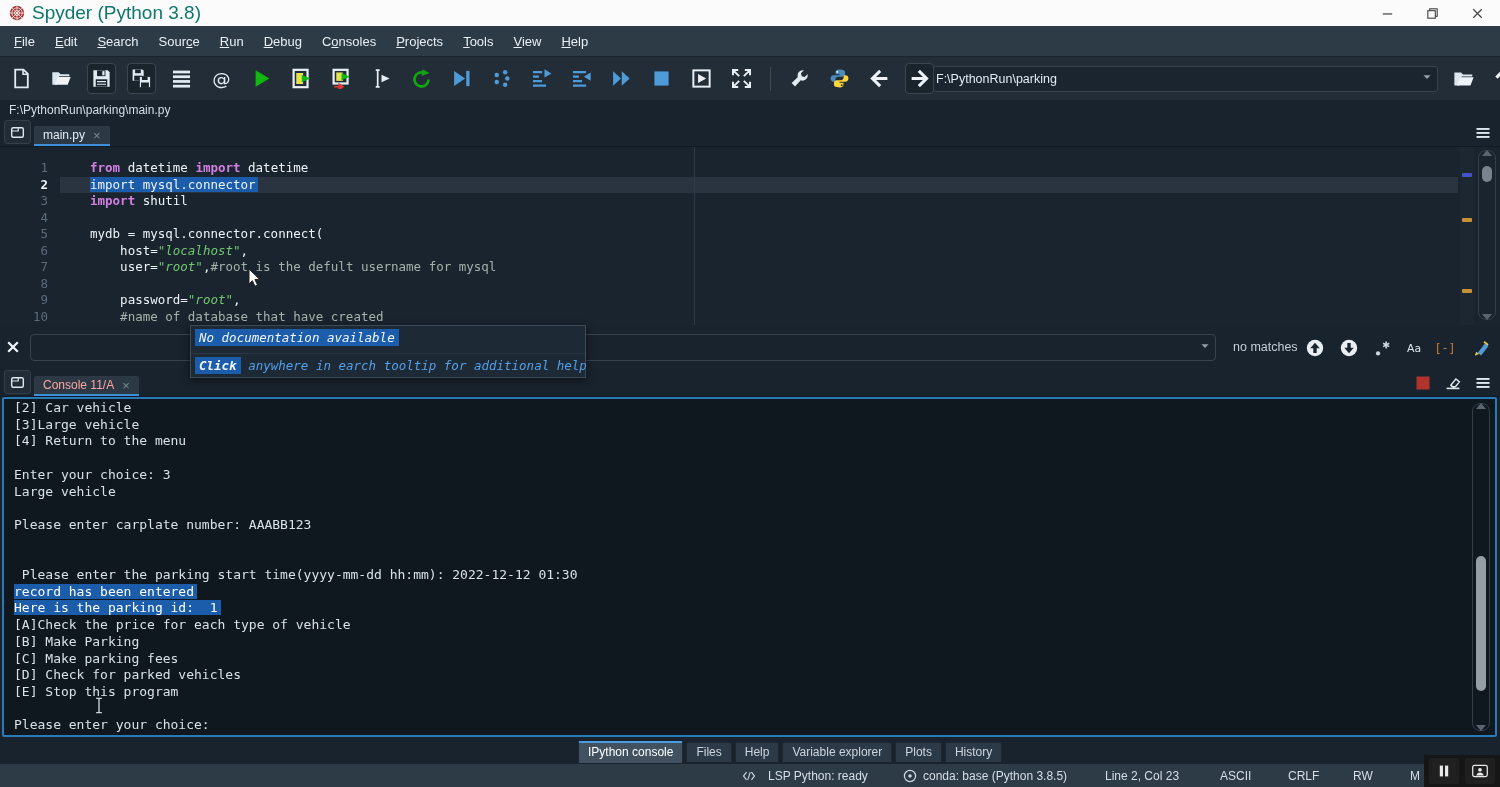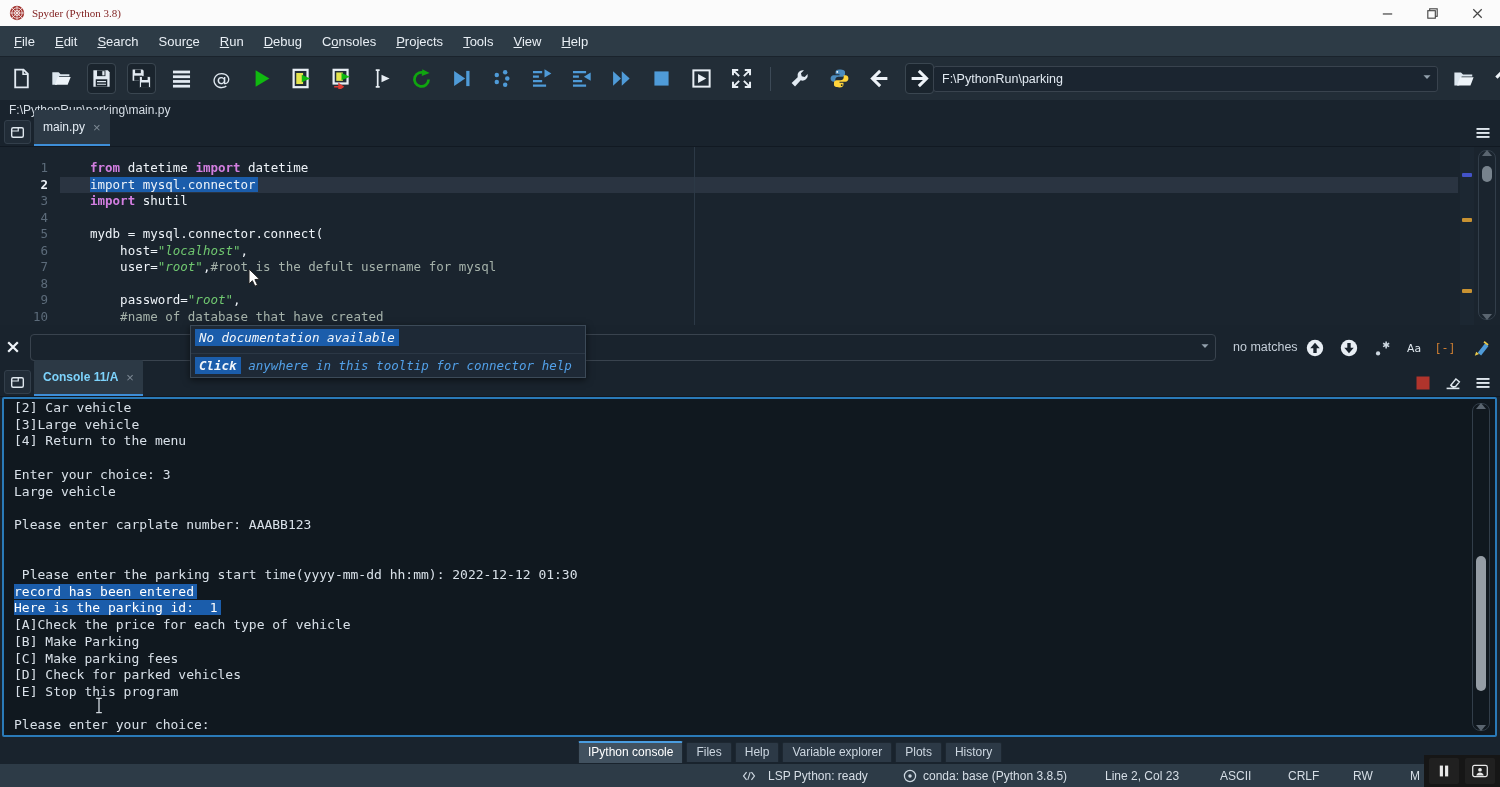--- a/index.html
+++ b/index.html
@@ -2,52 +2,52 @@
 <html><head>
 <meta charset="utf-8">
 <style>
   html,body{margin:0;padding:0;}
   body{width:1500px;height:787px;position:relative;background:#19232d;font-family:"Liberation Sans",sans-serif;overflow:hidden;}
 
   
   .titlebar{position:absolute;left:0;top:0;right:0;height:26px;background:#fbfbfb;display:flex;align-items:center;}
   .titlebar .logo{width:16px;height:16px;margin:0 7px 0 9px;}
   .titlebar .logo svg{width:16px;height:16px;display:block;}
-  .titlebar .title{font-size:11px;color:#7f1d1d;font-family:Liberation Serif, serif;}
+  .titlebar .title{font-size:19px;color:#0f766e;}
   .win-btns{margin-left:auto;display:flex;height:26px;}
   .win-btn{width:45px;height:26px;display:flex;align-items:center;justify-content:center;}
   .win-btn svg{width:15px;height:15px;}
 
   
   .menubar{position:absolute;top:26px;left:0;right:0;height:31px;background:#2d3b46;display:flex;align-items:center;padding-left:4px;border-bottom:1px solid #1a232c;box-sizing:border-box;}
   .menu-item{color:#e8eef4;font-size:13px;padding:5px 10px;}
   .menu-item u{text-decoration:underline;}
 
   
   .toolbar{position:absolute;top:57px;left:0;right:0;height:43px;background:#222d37;display:flex;align-items:center;padding:0 8px;box-sizing:border-box;}
   .tb-row{display:flex;align-items:center;gap:13px;}
   .tb-btn{width:27px;height:29px;display:flex;align-items:center;justify-content:center;border-radius:3px;flex:none;}
   .tb-btn svg{width:21px;height:21px;display:block;}
   .tb-btn.boxed{background:#1a242d;outline:1px solid #3a4650;}
   .tb-sep{width:1px;height:24px;background:#3d4a57;margin:0 2px;flex:none;}
   .wd-group{margin-left:auto;display:flex;align-items:center;gap:12px;}
   .wd-wrap{position:relative;width:505px;height:26px;}
-  .wd-wrap input{width:100%;height:100%;box-sizing:border-box;background:#1b2530;border:1px solid #39434e;border-radius:3px;color:#e2eaf2;font-size:12.5px;padding:0 26px 0 8px;outline:none;font-family:"Liberation Sans",sans-serif;}
+  .wd-wrap input{width:100%;height:100%;box-sizing:border-box;background:#1b2530;border:1px solid #39434e;border-radius:3px;color:#e2eaf2;font-size:12.5px;padding:0 26px 0 2px;outline:none;font-family:"Liberation Sans",sans-serif;}
   .wd-drop{position:absolute;right:2px;top:4px;width:16px;height:16px;}
   .wd-drop svg{width:14px;height:14px;}
   .wd-group .tb-btn svg{width:22px;height:22px;}
 
   
   .editor-path{position:absolute;top:101px;left:9px;height:18px;line-height:18px;color:#d6dee6;font-size:12px;}
   .tabbar{position:absolute;left:0;right:0;height:27px;background:#19232d;border-bottom:1px solid #111922;display:flex;align-items:flex-end;box-sizing:border-box;}
   .browse-tabs{width:25px;height:22px;margin:0 3px 2px 4px;background:#212c37;border:1px solid #333f4b;border-radius:3px;display:flex;align-items:center;justify-content:center;}
   .browse-tabs svg{width:15px;height:15px;}
-  .tab{height:36px;padding:0 9px;background:#2c3945;display:flex;align-items:center;gap:8px;font-size:12px;color:#e4ecf4;border-bottom:2px solid #3e8ed8;box-sizing:border-box;border-radius:2px 2px 0 0;}
+  .tab{height:20px;padding:0 9px;background:#2c3945;display:flex;align-items:center;gap:8px;font-size:12px;color:#e4ecf4;border-bottom:2px solid #3e8ed8;box-sizing:border-box;border-radius:2px 2px 0 0;}
   .tab .close-x{color:#7e8a95;font-size:13px;line-height:1;}
-  .console-tab-label{color:#7dd3fc;font-weight:bold;}
+  .console-tab-label{color:#fca5a5;}
   .tabbar-right{margin-left:auto;display:flex;align-items:center;gap:14px;margin-right:9px;margin-bottom:5px;}
   .tabbar-right .ic{width:16px;height:16px;display:flex;}
   .tabbar-right .ic svg{width:16px;height:16px;}
 
   
   .editor-pane{position:absolute;top:147px;left:0;right:0;height:178px;background:#1a242e;overflow:hidden;}
   .gut-num{position:absolute;left:0;width:48px;text-align:right;color:#5c6b7a;font:12.5px "DejaVu Sans Mono",monospace;height:17px;line-height:16.5px;}
   .gut-num.cur{color:#f0f5fa;font-weight:bold;}
   .cur-line{position:absolute;left:60px;right:42px;height:16.5px;background:#2a3441;}
   .code-line{position:absolute;left:90px;height:16.5px;line-height:16.5px;font:12.5px "DejaVu Sans Mono",monospace;color:#eef3f8;white-space:pre;}
@@ -456,21 +456,21 @@
         <path d="M4.2 12.2l6.6-8.4 3 2.4-6.6 8.4z" fill="#4f9bd8"></path>
         <path d="M1.6 14.8l1.2-3.4 2.6 2z" fill="#e8c84a"></path>
         <path d="M9.8 2.4l3.6 2.8" stroke="#e8c84a" stroke-width="1.6"></path>
       </svg>
     </div>
 </div>
 
 <div class="tooltip">
   <div class="tt1"><span>No documentation available</span></div>
   <div class="tt-div"></div>
-  <div class="tt2"><span class="hl">Click</span><span> anywhere in this tooltip for connector help</span></div>
+  <div class="tt2"><span class="hl">Click</span><span> anywhere in earch tooltip for additional help</span></div>
 </div>
 
 <div class="tabbar" style="top:370px;">
   <div class="browse-tabs">
       <svg viewBox="0 0 16 16">
         <rect x="1.8" y="3" width="12.4" height="10" rx="1.6" fill="none" stroke="#dfe7ee" stroke-width="1.5"></rect>
         <path d="M1.8 6.4h7V3" fill="none" stroke="#dfe7ee" stroke-width="1.3"></path>
       </svg>
     </div>
   <div class="tab">

